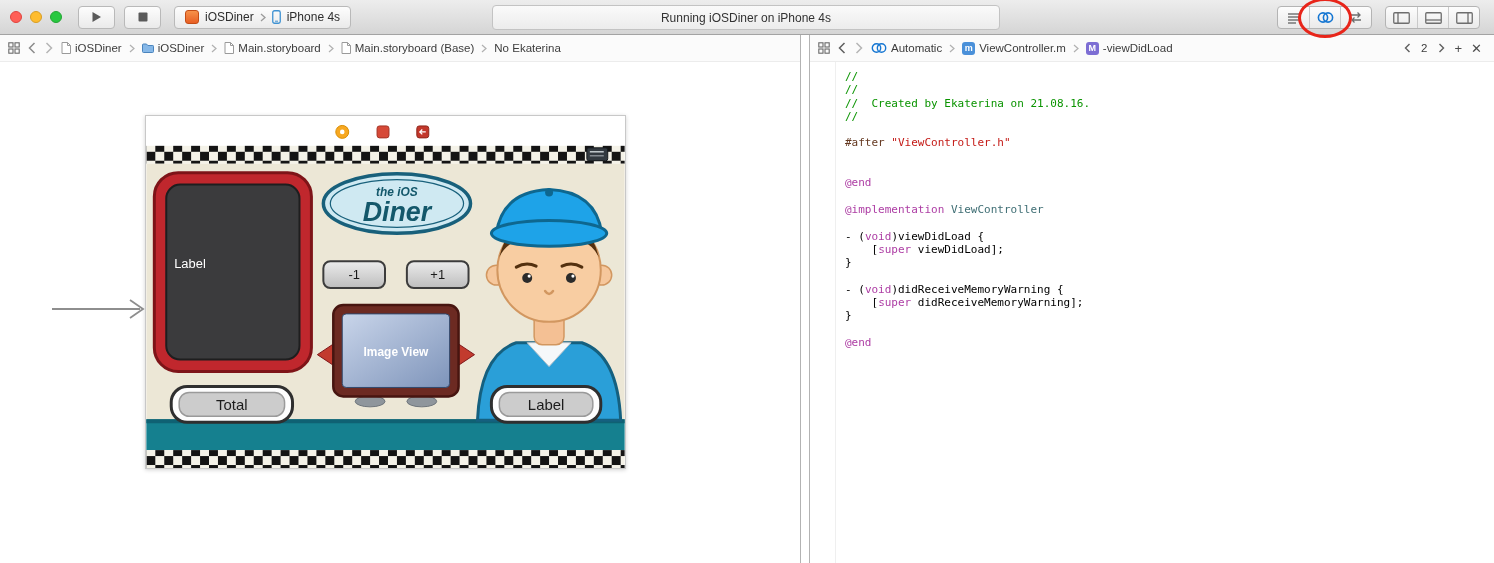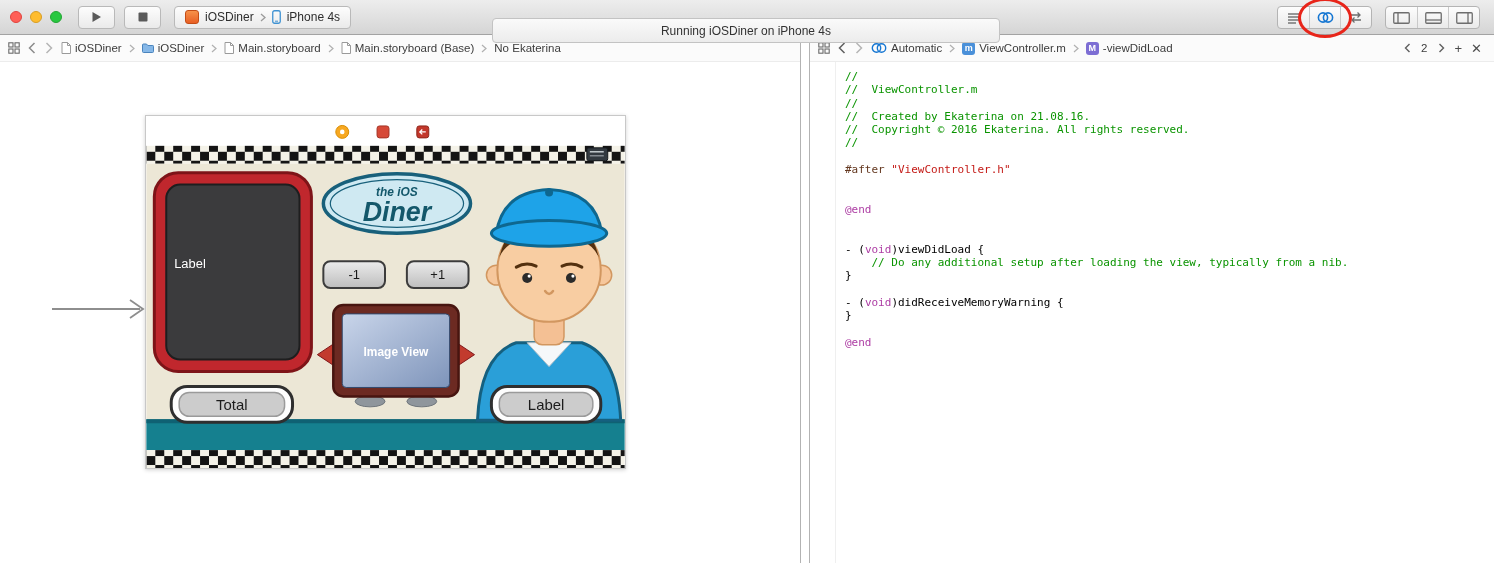--- a/index.html
+++ b/index.html
@@ -9,21 +9,21 @@
 
 .toolbar{height:35px;background:linear-gradient(#ededed,#d5d5d5);border-bottom:1px solid #a3a3a3;display:flex;align-items:center;padding:0 10px;position:relative}
 .traffic{display:flex;gap:8px;margin-right:16px}
 .tl{width:12px;height:12px;border-radius:50%;display:inline-block}
 .tl.red{background:#ff5f57;border:1px solid #e0443e}
 .tl.yellow{background:#febc2e;border:1px solid #d89e24}
 .tl.green{background:#28c840;border:1px solid #24a534}
 .tb-btn{width:37px;height:23px;border:1px solid #b9b9b9;border-radius:4px;background:linear-gradient(#fdfdfd,#eaeaea);display:flex;align-items:center;justify-content:center;margin-right:9px;cursor:default}
 .scheme{height:23px;border:1px solid #b9b9b9;border-radius:4px;background:linear-gradient(#fdfdfd,#eaeaea);display:flex;align-items:center;gap:6px;padding:0 10px;font-size:12px;color:#2e2e2e;margin-left:4px}
 .app-badge{width:14px;height:14px;border-radius:3px;background:linear-gradient(#f6924a,#e85f24);border:1px solid #c44d16;display:inline-block}
-.activity{position:absolute;left:492px;top:18px;width:508px;height:25px;border:1px solid #c3c3c3;border-radius:4px;background:linear-gradient(#fafafa,#ececec);display:flex;align-items:center;justify-content:center;font-size:12px;color:#333}
+.activity{position:absolute;left:492px;top:5px;width:508px;height:25px;border:1px solid #c3c3c3;border-radius:4px;background:linear-gradient(#fafafa,#ececec);display:flex;align-items:center;justify-content:center;font-size:12px;color:#333}
 .seg-group{position:absolute;top:6px;height:23px;display:flex;border:1px solid #b4b4b4;border-radius:4px;background:linear-gradient(#fdfdfd,#eaeaea)}
 .seg{width:31px;display:flex;align-items:center;justify-content:center;position:relative}
 .seg + .seg{border-left:1px solid #c9c9c9}
 .editor-segs{right:122px}
 .view-segs{right:14px}
 .red-annotation{position:absolute;left:-12px;top:-9px;width:54px;height:40px;border:3.5px solid #e8251a;border-radius:50%;z-index:30;pointer-events:none}
 
 
 .content{display:flex;height:528px}
 .left-pane{width:801px;border-right:1px solid #b3b3b3;display:flex;flex-direction:column;background:#fff}
@@ -390,36 +390,36 @@
           </span>
         <span class="jb-glyph">+</span>
         <span class="jb-glyph">✕</span>
       </span>
     </div>
 
     <div class="code-area">
       <div class="gutter"></div>
       <div class="code">
           <div class="code-line"><span class="tok-c">//</span></div>
-          <div class="code-line"><span class="tok-c">//  ViewController.m</span></div>
           <div class="code-line"><span class="tok-c">//</span></div>
           <div class="code-line"><span class="tok-c">//  Created by Ekaterina on 21.08.16.</span></div>
-          <div class="code-line"><span class="tok-c">//  Copyright © 2016 Ekaterina. All rights reserved.</span></div>
           <div class="code-line"><span class="tok-c">//</span></div>
           <div class="code-line">&nbsp;</div>
           <div class="code-line"><span class="tok-pre">#after </span><span class="tok-s">"ViewController.h"</span></div>
           <div class="code-line">&nbsp;</div>
           <div class="code-line">&nbsp;</div>
           <div class="code-line"><span class="tok-k">@end</span></div>
           <div class="code-line">&nbsp;</div>
+          <div class="code-line"><span class="tok-k">@implementation</span><span class="tok-p"> </span><span class="tok-t">ViewController</span></div>
           <div class="code-line">&nbsp;</div>
           <div class="code-line"><span class="tok-p">- (</span><span class="tok-k">void</span><span class="tok-p">)viewDidLoad {</span></div>
-          <div class="code-line"><span class="tok-c">    // Do any additional setup after loading the view, typically from a nib.</span></div>
+          <div class="code-line"><span class="tok-p">    [</span><span class="tok-k">super</span><span class="tok-p"> viewDidLoad];</span></div>
           <div class="code-line"><span class="tok-p">}</span></div>
           <div class="code-line">&nbsp;</div>
           <div class="code-line"><span class="tok-p">- (</span><span class="tok-k">void</span><span class="tok-p">)didReceiveMemoryWarning {</span></div>
+          <div class="code-line"><span class="tok-p">    [</span><span class="tok-k">super</span><span class="tok-p"> didReceiveMemoryWarning];</span></div>
           <div class="code-line"><span class="tok-p">}</span></div>
           <div class="code-line">&nbsp;</div>
           <div class="code-line"><span class="tok-k">@end</span></div>
         </div>
     </div>
   </div>
 </div>
 
 </body></html>

